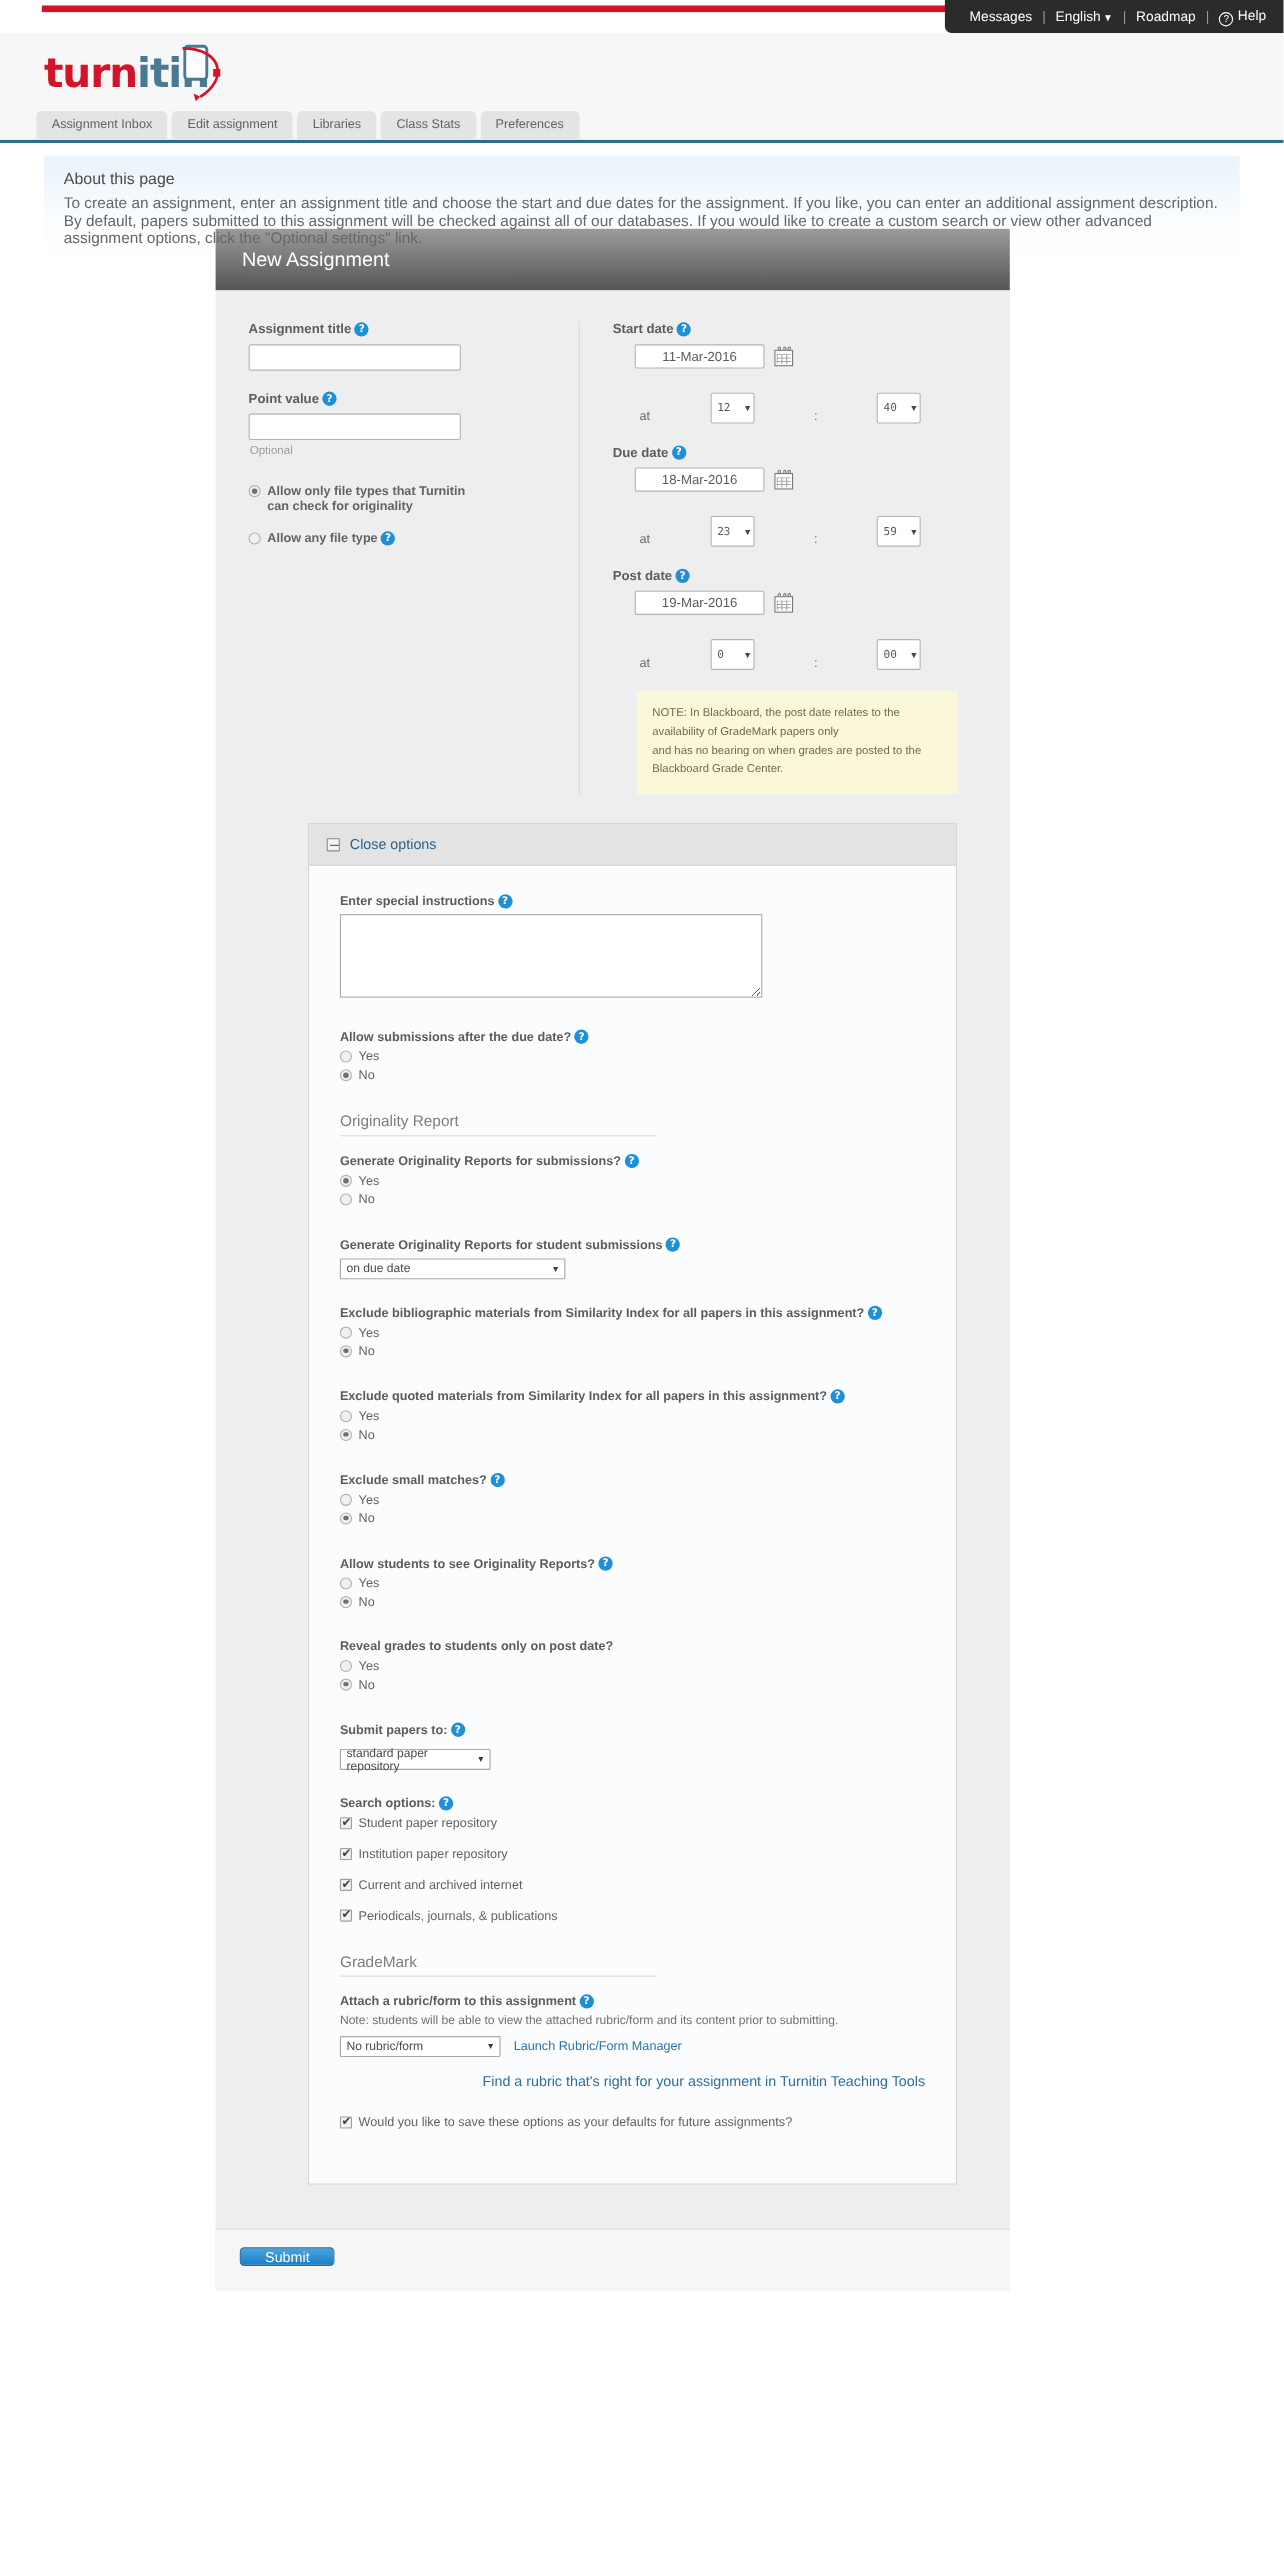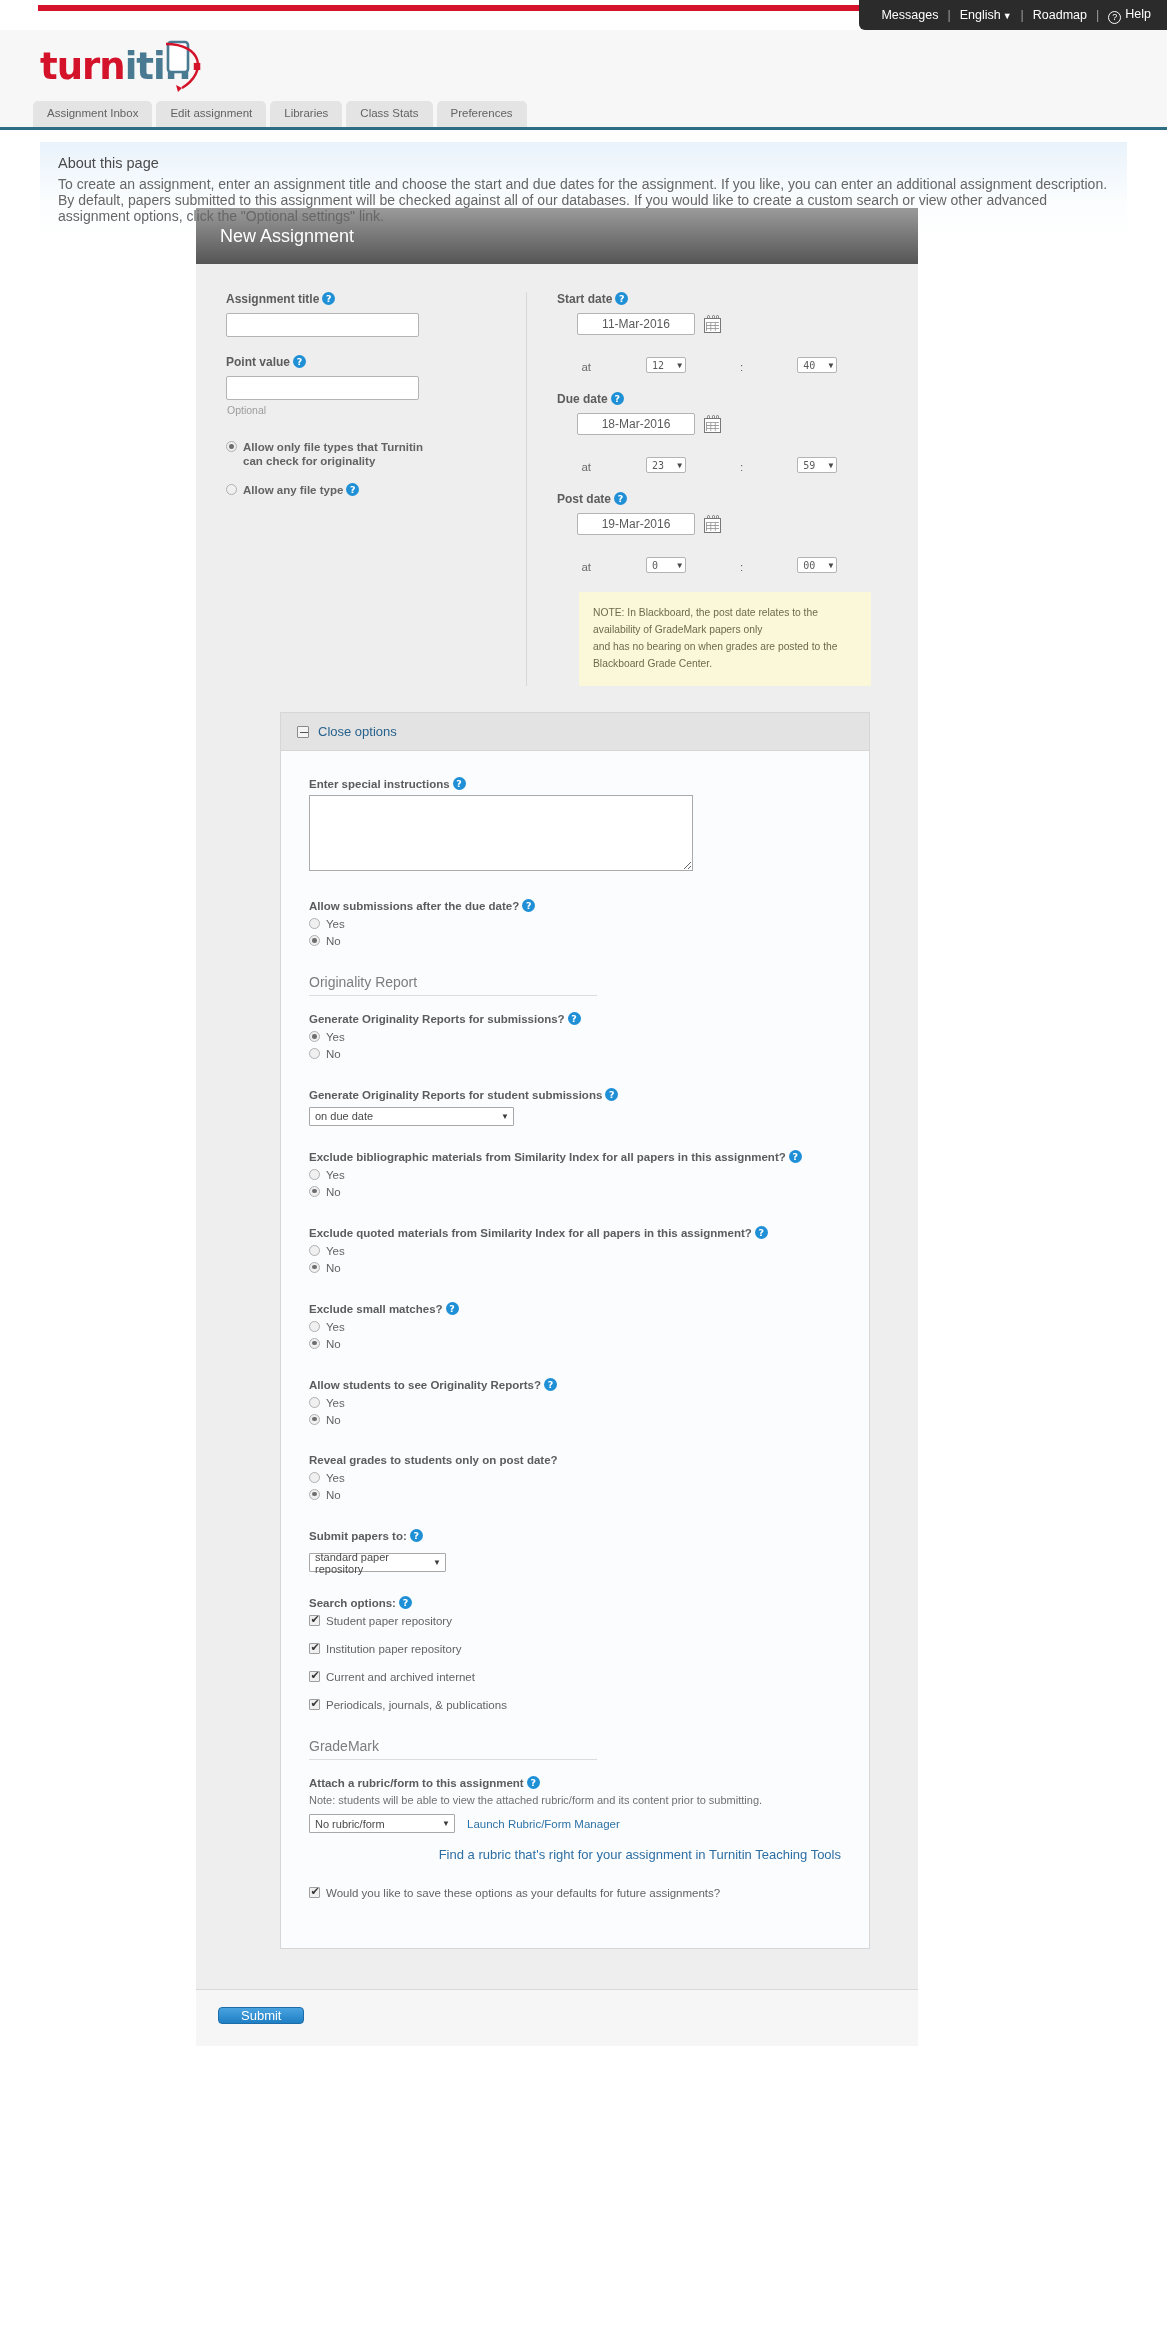--- a/index.html
+++ b/index.html
@@ -129,21 +129,21 @@
   .cal .grid {
     position:absolute; left:3px; top:8px; width:13px; height:9px;
     background:
       linear-gradient(to right, #9a9a9a 1px, transparent 1px) 0 0/4.4px 100%,
       linear-gradient(to bottom, #9a9a9a 1px, transparent 1px) 0 0/100% 3.1px;
   }
   .cal .ring { position:absolute; top:1px; width:3px; height:4px; border:1.3px solid #787878; border-radius:2px; }
   .timerow { display:flex; align-items:flex-end; font-size:11.5px; color:#6a6a6a; margin-top:22px;gap:48px; }
   .atlbl { width:34px; text-align:right; margin-right:7px; }
   .tsel {
-    width:40px; height:16px; border:1px solid #b4b4b4; background:#fff;
+    width:40px; height:28px; border:1px solid #b4b4b4; background:#fff;
     border-radius:2px; font-size:10px; color:#5a5a5a;
     display:flex; align-items:center; justify-content:space-between;
     padding:0 3px 0 5px; font-family:"DejaVu Sans Mono",monospace;
   }
   .tsel .cv { font-size:8px; color:#4a4a4a; }
   .colonsep { margin:0 6px; }
 
   .notebox {
     background:#fbf8d9; border:0; margin:16px 0 0 22px; width:292px;
     padding:12px 14px 14px 14px; font-size:10.3px; line-height:17px; color:#6e6a4e;

